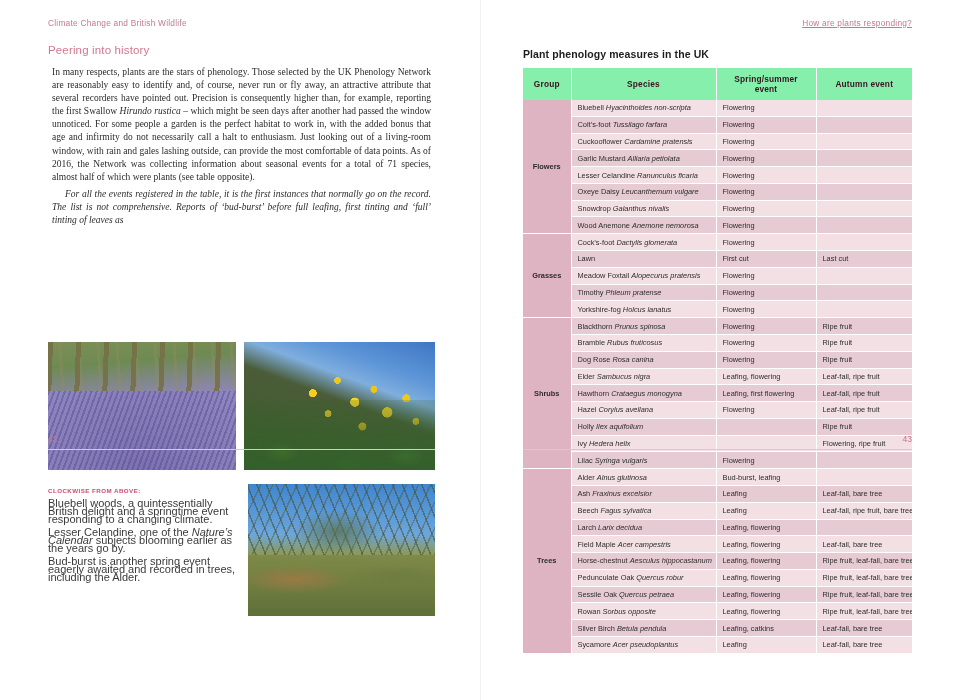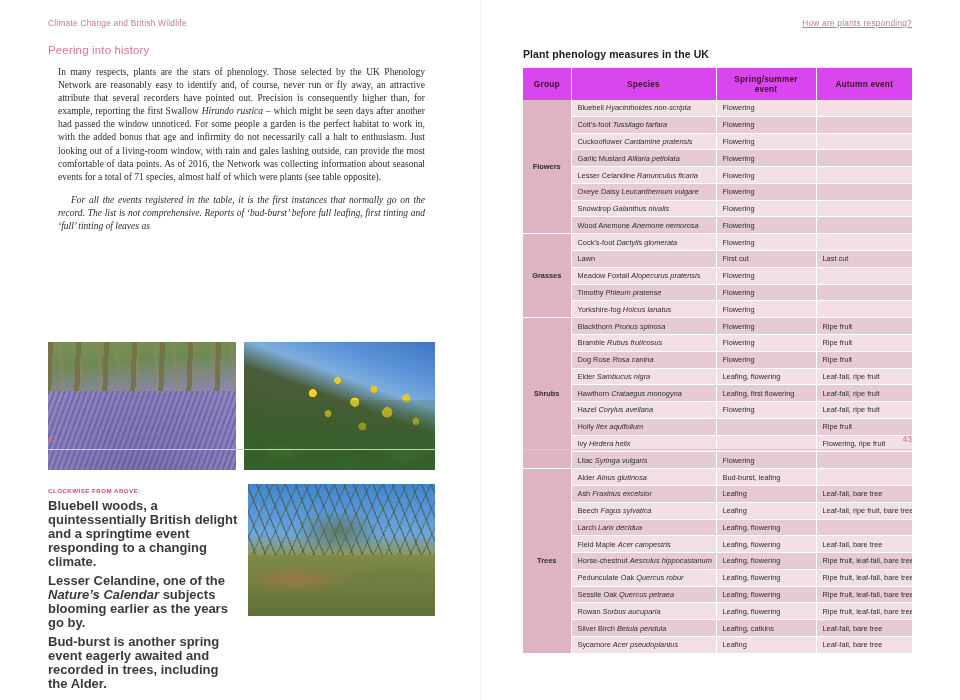--- a/index.html
+++ b/index.html
@@ -54,21 +54,21 @@
   }
   .body-copy {
     margin-top: 10px;
     font-family: "Liberation Serif", serif;
     font-size: 9.5px;
     line-height: 13.1px;
     color: #2b2b2b;
     text-align: justify;
     text-justify: inter-word;
   }
-  .body-copy p { margin: 10px; }
+  .body-copy p { margin: 4px; }
   .body-copy p + p { text-indent: 13px; font-style: italic; }
   .body-copy em { font-style: italic; }
 
   
   .photo-row {
     position: absolute;
     left: 48px;
     top: 342px;
     width: 387px;
     display: flex;
@@ -164,43 +164,42 @@
     width: 190px;
   }
   .caption-kicker {
     font-size: 6.2px;
     font-weight: bold;
     color: #d14a6e;
     letter-spacing: 0.45px;
   }
   .caption-para {
     margin-top: 5px;
-    font-size: 13px;
-    line-height: 14px;
+    font-size: 11px;
+    line-height: 8px;
     color: #3a3a3a;
-    font-weight: bold;
   }
   .caption-para em { font-style: italic; }
 
   
   .table-title {
     margin-top: 16px;
     font-size: 10.5px;
     font-weight: bold;
     color: #1d1d1d;
     letter-spacing: 0.1px;
   }
   table.phenology {
     margin-top: 8px;
     width: 389px;
     border-collapse: collapse;
     table-layout: fixed;
   }
   table.phenology th {
-    background: #d946ef;
+    background: #86efac;
     color: #3a1320;
     font-size: 8.3px;
     font-weight: bold;
     letter-spacing: 0.2px;
     padding: 6px 6px;
     text-align: center;
     border-right: 1px solid #ffffff;
   }
   table.phenology th:last-child { border-right: 0; }
   table.phenology td {
@@ -465,21 +464,21 @@
             <td>Pedunculate Oak <em>Quercus robur</em></td>
             <td>Leafing, flowering</td>
             <td>Ripe fruit, leaf-fall, bare tree</td>
           </tr>
           <tr class="row-b">
             <td>Sessile Oak <em>Quercus petraea</em></td>
             <td>Leafing, flowering</td>
             <td>Ripe fruit, leaf-fall, bare tree</td>
           </tr>
           <tr class="row-a">
-            <td>Rowan <em>Sorbus aucuparia</em></td>
+            <td>Rowan <em>Sorbus opposite</em></td>
             <td>Leafing, flowering</td>
             <td>Ripe fruit, leaf-fall, bare tree</td>
           </tr>
           <tr class="row-b">
             <td>Silver Birch <em>Betula pendula</em></td>
             <td>Leafing, catkins</td>
             <td>Leaf-fall, bare tree</td>
           </tr>
           <tr class="row-a">
             <td>Sycamore <em>Acer pseudoplantus</em></td>

